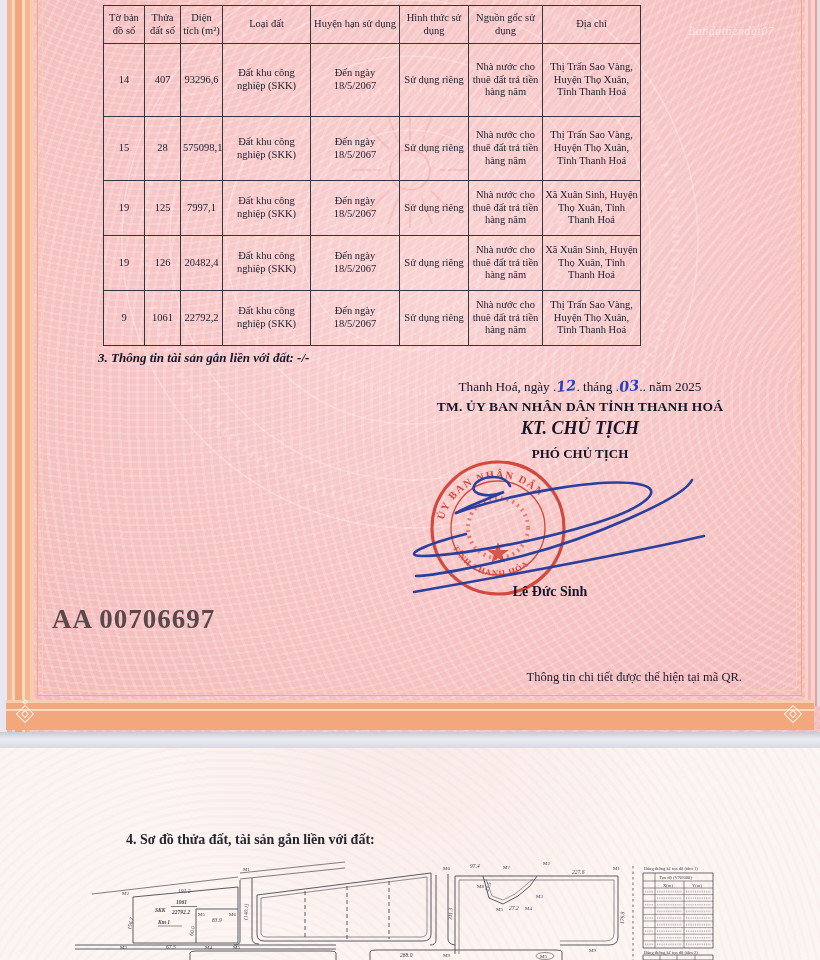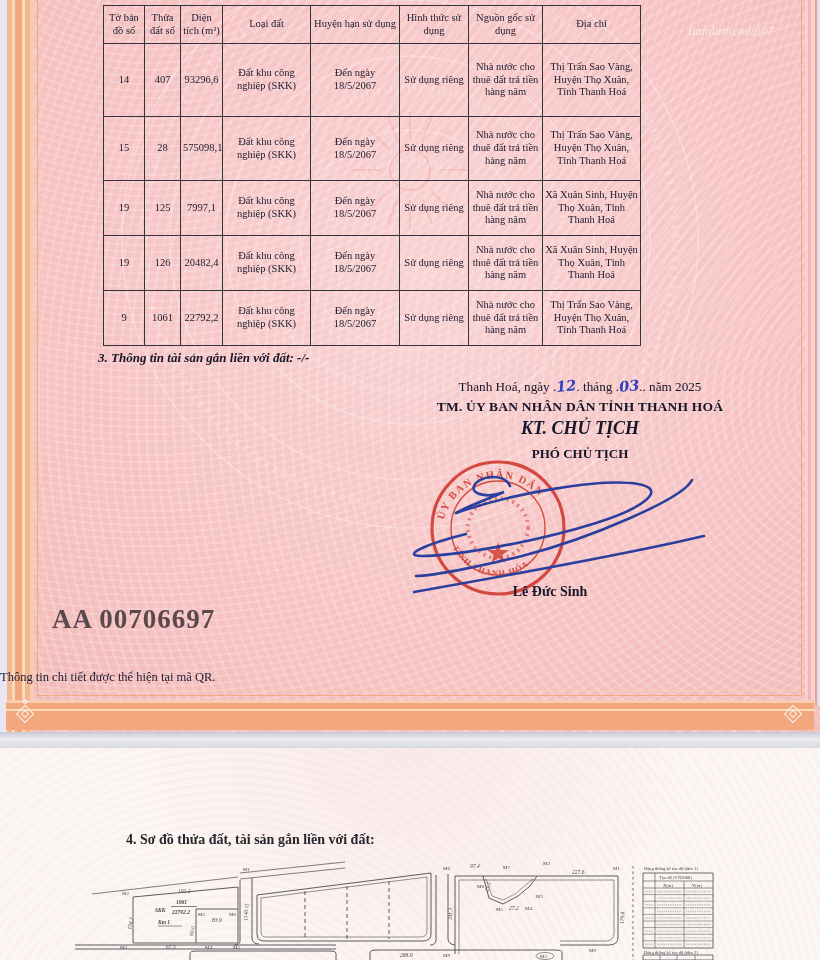--- a/index.html
+++ b/index.html
@@ -38,21 +38,21 @@
   .issuer1{font-weight:bold;font-size:13.5px;margin-top:4px;letter-spacing:.2px;}
   .issuer2{font-weight:bold;font-size:18px;margin-top:3px;font-style:italic;}
   .issuer3{font-weight:bold;font-size:13px;margin-top:7px;}
 
   .sealwrap{position:absolute;left:418px;top:448px;z-index:3;opacity:.88;}
   .sigwrap{position:absolute;left:392px;top:446px;z-index:4;}
   .signername{position:absolute;left:455px;top:584px;width:190px;z-index:4;text-align:center;
     font-weight:bold;font-size:14px;color:#15152a;}
   .serial{position:absolute;left:52px;top:604px;z-index:3;font-size:27px;font-weight:600;
     letter-spacing:1px;color:#5a484c;}
-  .qrnote{position:absolute;left:0;top:670px;width:742px;z-index:3;text-align:left;
+  .qrnote{position:absolute;left:0;top:670px;width:742px;z-index:3;text-align:right;
     font-size:12.5px;color:#1a1a30;font-family:Liberation Serif, serif;}
   .watermark{position:absolute;left:688px;top:24px;z-index:4;font-size:12px;font-style:italic;
     color:rgba(255,255,255,.55);letter-spacing:.5px;}
 
   
   .pagegap{position:absolute;left:0;top:732px;width:820px;height:16px;z-index:5;
     background:linear-gradient(180deg,#c9c9d4,#ececf2 45%,#d9d9e3);}
 
   
   .page2{position:absolute;left:0;top:748px;width:820px;height:244px;overflow:hidden;z-index:4;

